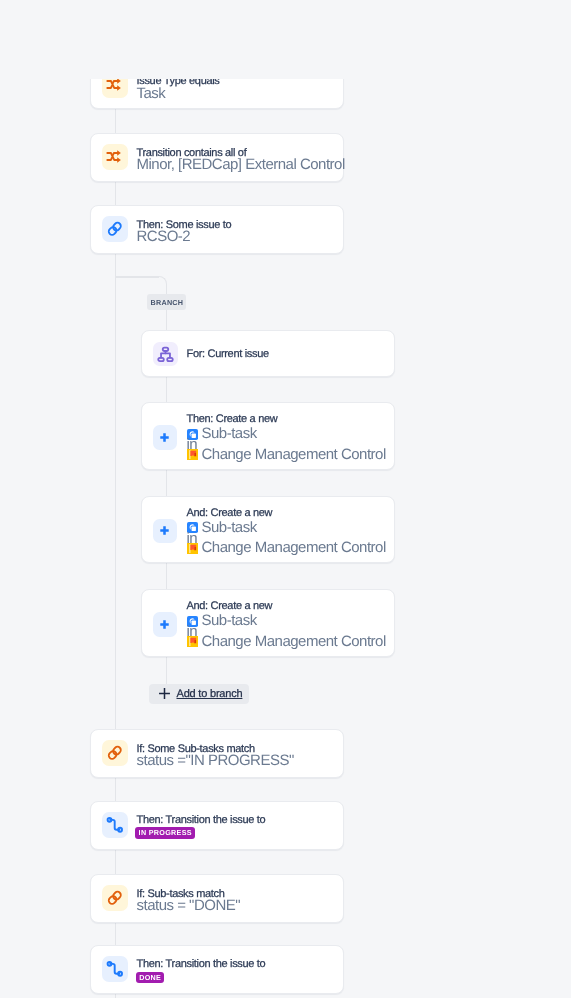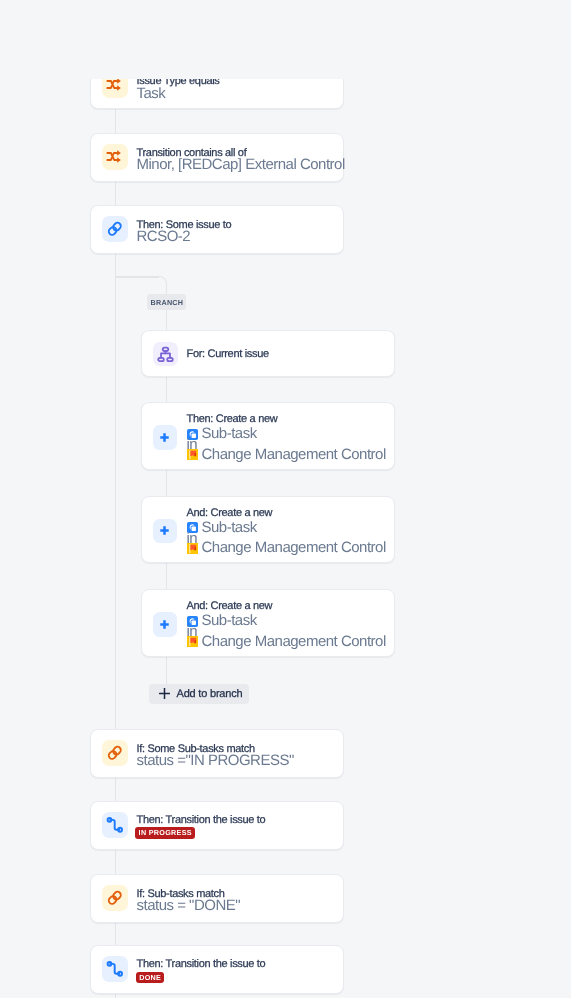--- a/index.html
+++ b/index.html
@@ -22,24 +22,24 @@
   .lozwrap{position:absolute;z-index:11;line-height:0;}
   .title{font-size:11px;color:#2c3a55;line-height:14px;white-space:nowrap;letter-spacing:-0.32px;-webkit-text-stroke:0.25px #2c3a55;}
   .sub{font-size:15px;color:#6b7a90;line-height:12px;white-space:nowrap;letter-spacing:-0.5px;}
 
   .branch-badge{position:absolute;z-index:20;background:#e7e9ed;border-radius:3px;
      font-size:7.2px;font-weight:bold;color:#46546d;letter-spacing:0.28px;
      display:flex;align-items:center;justify-content:center;padding-left:0.3px;}
 
   .add-btn{position:absolute;z-index:20;background:#e8eaee;border-radius:4px;display:flex;align-items:center;
      gap:5.5px;padding:0 9px;box-sizing:border-box;}
-  .add-btn .lbl{font-size:11px;color:#25304a;white-space:nowrap;letter-spacing:-0.2px;-webkit-text-stroke:0.25px #25304a;}
+  .add-btn .lbl{font-size:11px;color:#25304a;white-space:nowrap;letter-spacing:-0.2px;text-decoration:underline;-webkit-text-stroke:0.25px #25304a;}
   .add-btn svg{flex:none;display:block;}
 
-  .lozenge{display:inline-flex;align-items:center;justify-content:center;background:#b91c1c;color:#fff;
+  .lozenge{display:inline-flex;align-items:center;justify-content:center;background:#a21caf;color:#fff;
      font-size:7.2px;font-weight:bold;letter-spacing:0.3px;border-radius:3px;padding:0 3.3px 0 3.6px;height:11.5px;box-sizing:border-box;}
 
   .inline-row{display:flex;align-items:center;gap:4px;}
   .sq{width:11px;height:11px;flex:none;display:block;}
 </style>
 </head>
 <body>
 
 <div class="canvas">
 

